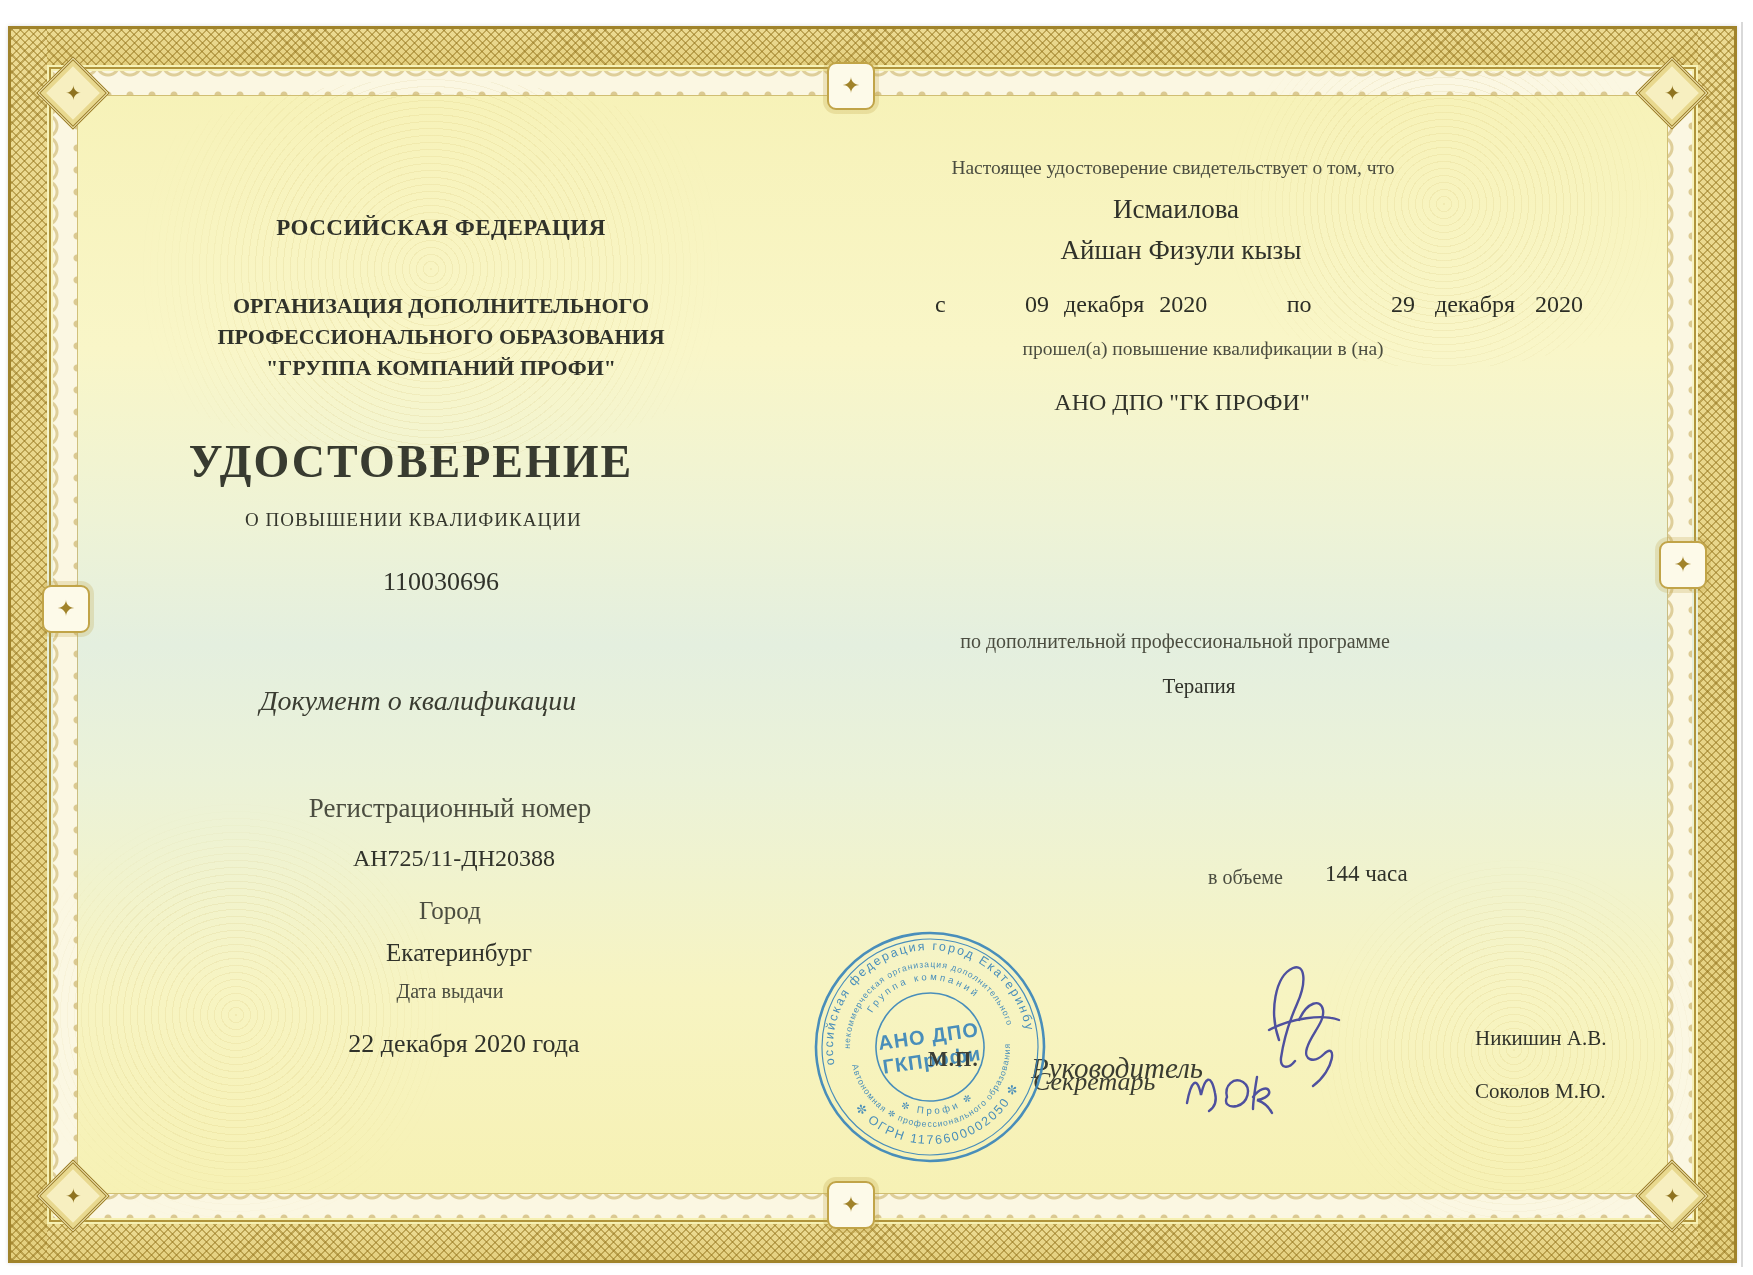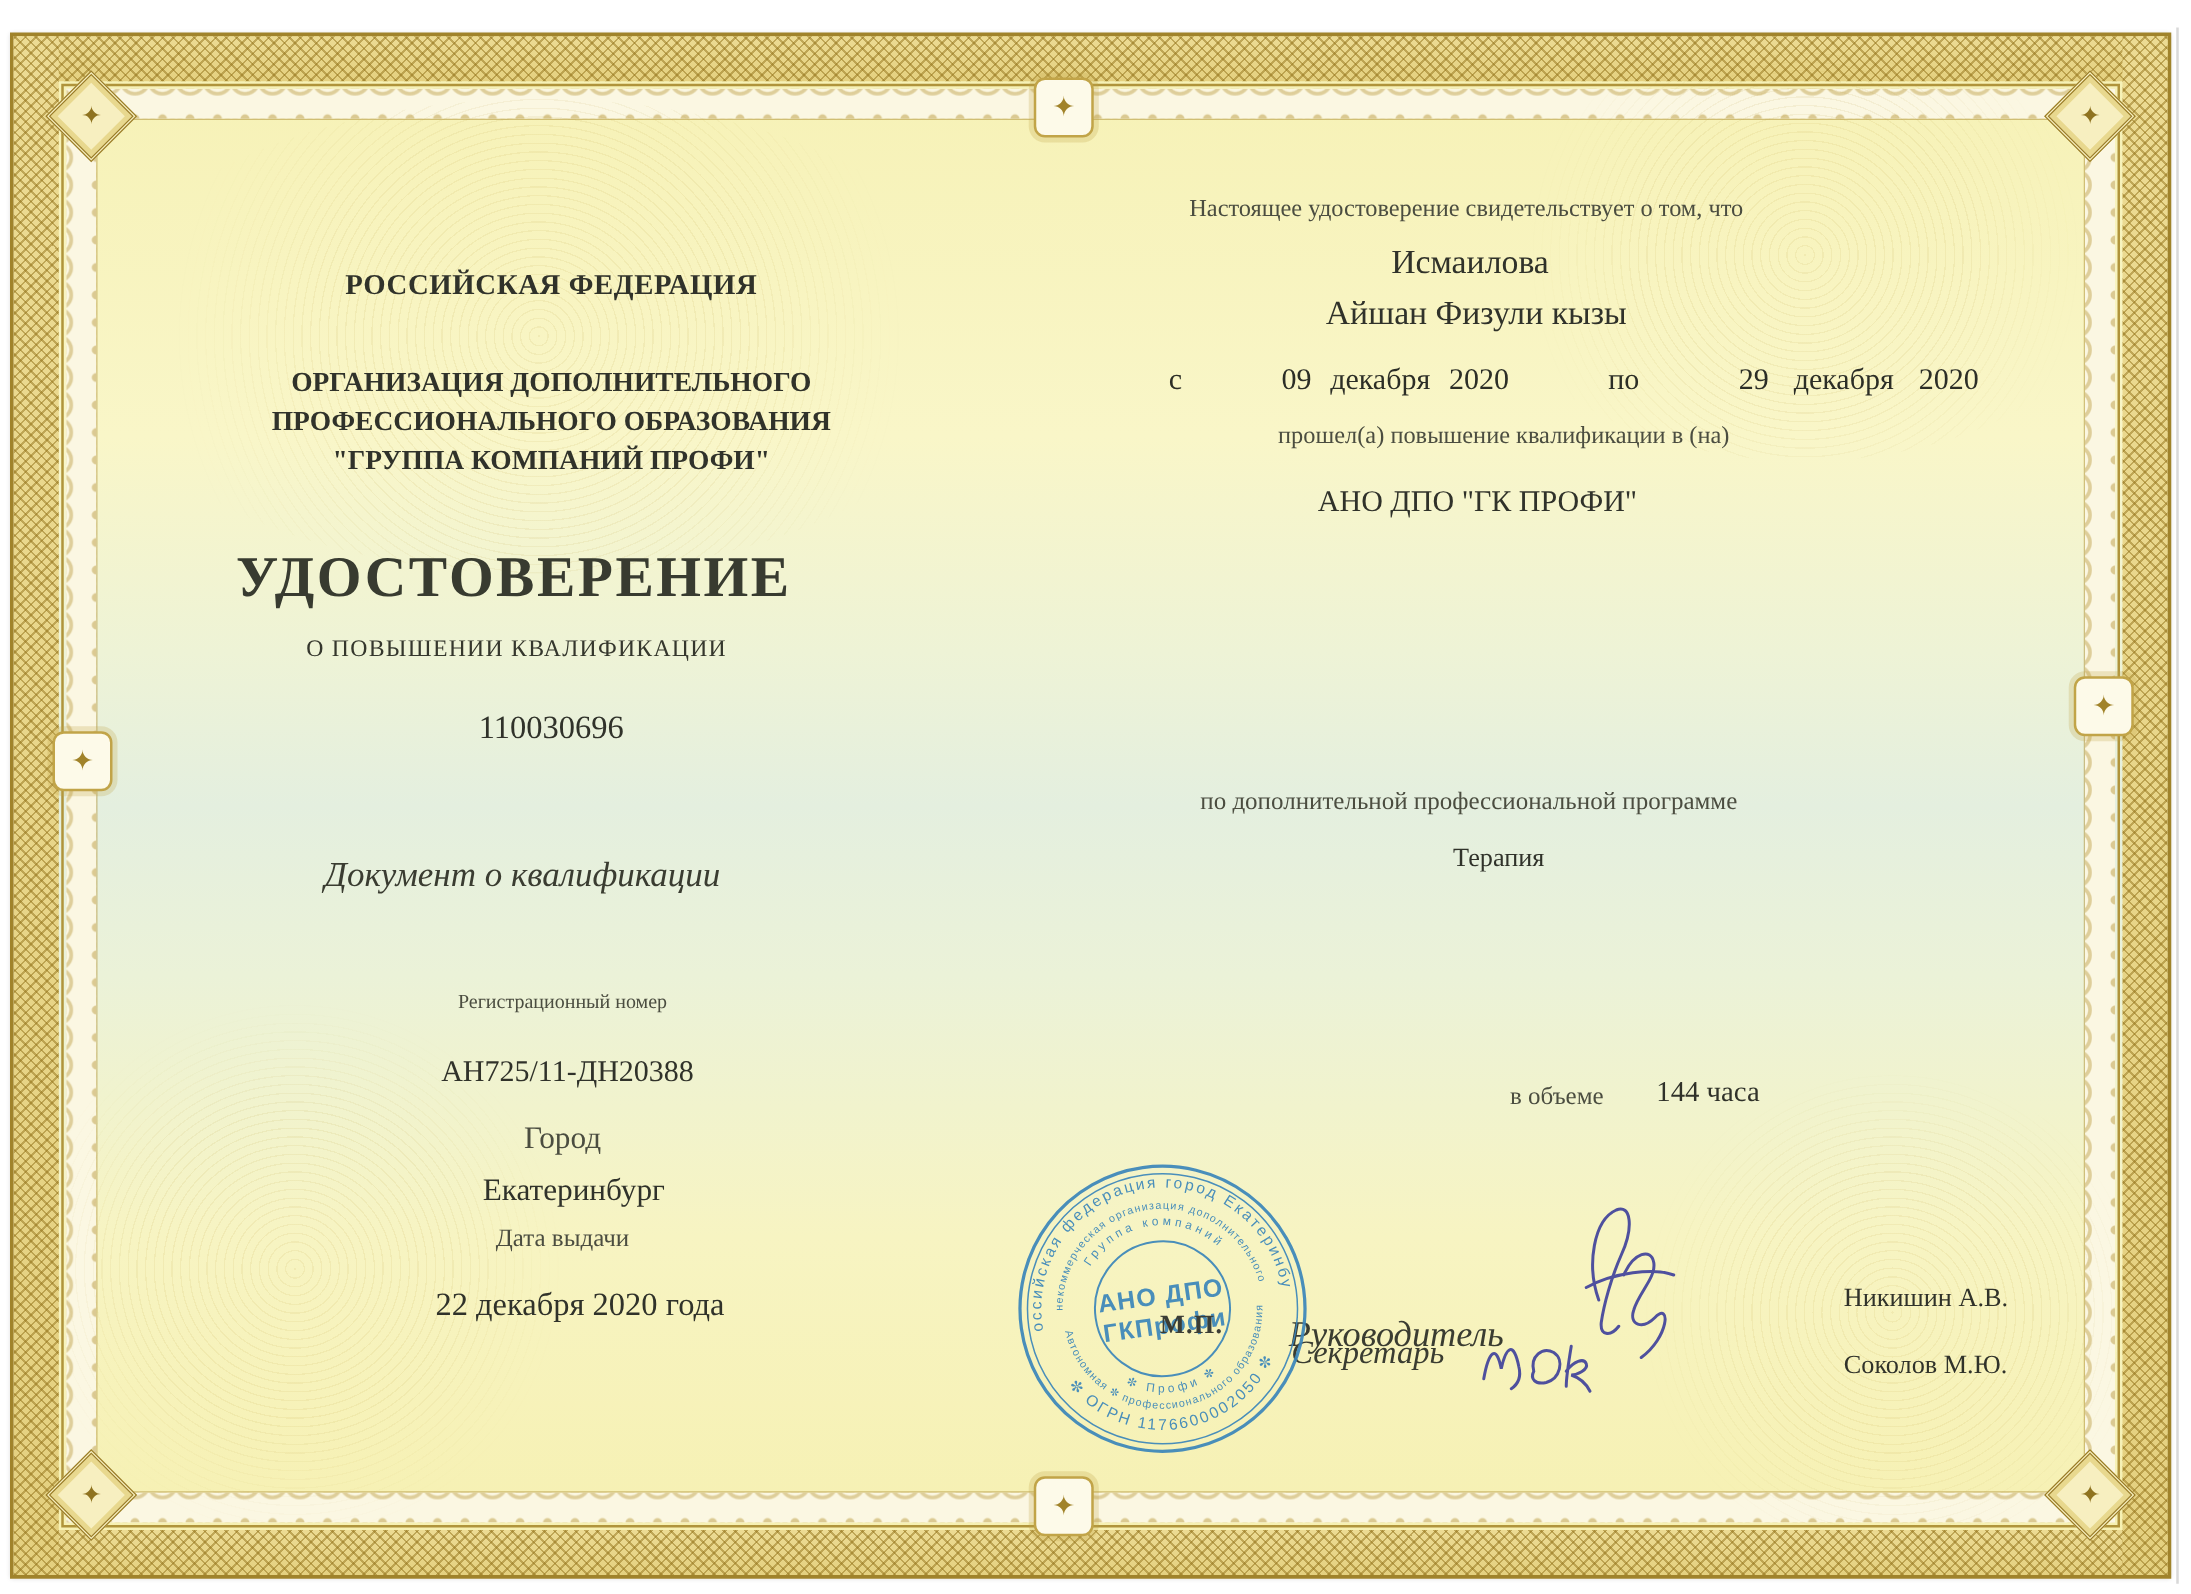--- a/index.html
+++ b/index.html
@@ -118,21 +118,21 @@
     <div class="t tc bold" style="left:430px;top:295px;font-size:22px;">ПРОФЕССИОНАЛЬНОГО ОБРАЗОВАНИЯ</div>
     <div class="t tc bold" style="left:430px;top:326px;font-size:22px;">"ГРУППА КОМПАНИЙ ПРОФИ"</div>
 
     <div class="t tc bold" style="left:400px;top:406px;font-size:46px;letter-spacing:2px;color:#383b30;">УДОСТОВЕРЕНИЕ</div>
     <div class="t" style="left:234px;top:480px;font-size:19px;letter-spacing:1px;color:#35372d;">О ПОВЫШЕНИИ КВАЛИФИКАЦИИ</div>
 
     <div class="t tc" style="left:430px;top:538px;font-size:26px;">110030696</div>
 
     <div class="t tc ital" style="left:407px;top:656px;font-size:28px;color:#3a3c31;">Документ о квалификации</div>
 
-    <div class="t tc soft" style="left:439px;top:764px;font-size:16px;">Регистрационный номер</div>
+    <div class="t tc soft" style="left:439px;top:764px;font-size:27px;">Регистрационный номер</div>
     <div class="t tc" style="left:443px;top:816px;font-size:24px;">АН725/11-ДН20388</div>
 
     <div class="t tc soft" style="left:439px;top:868px;font-size:25px;">Город</div>
     <div class="t tc" style="left:448px;top:910px;font-size:25px;">Екатеринбург</div>
 
     <div class="t tc soft" style="left:439px;top:951px;font-size:20px;">Дата выдачи</div>
     <div class="t tc" style="left:453px;top:1000px;font-size:26px;">22 декабря 2020 года</div>
 
     <div class="t tc soft" style="left:1162px;top:128px;font-size:19.5px;">Настоящее удостоверение свидетельствует о том, что</div>
     <div class="t tc" style="left:1165px;top:165px;font-size:27px;">Исмаилова</div>

